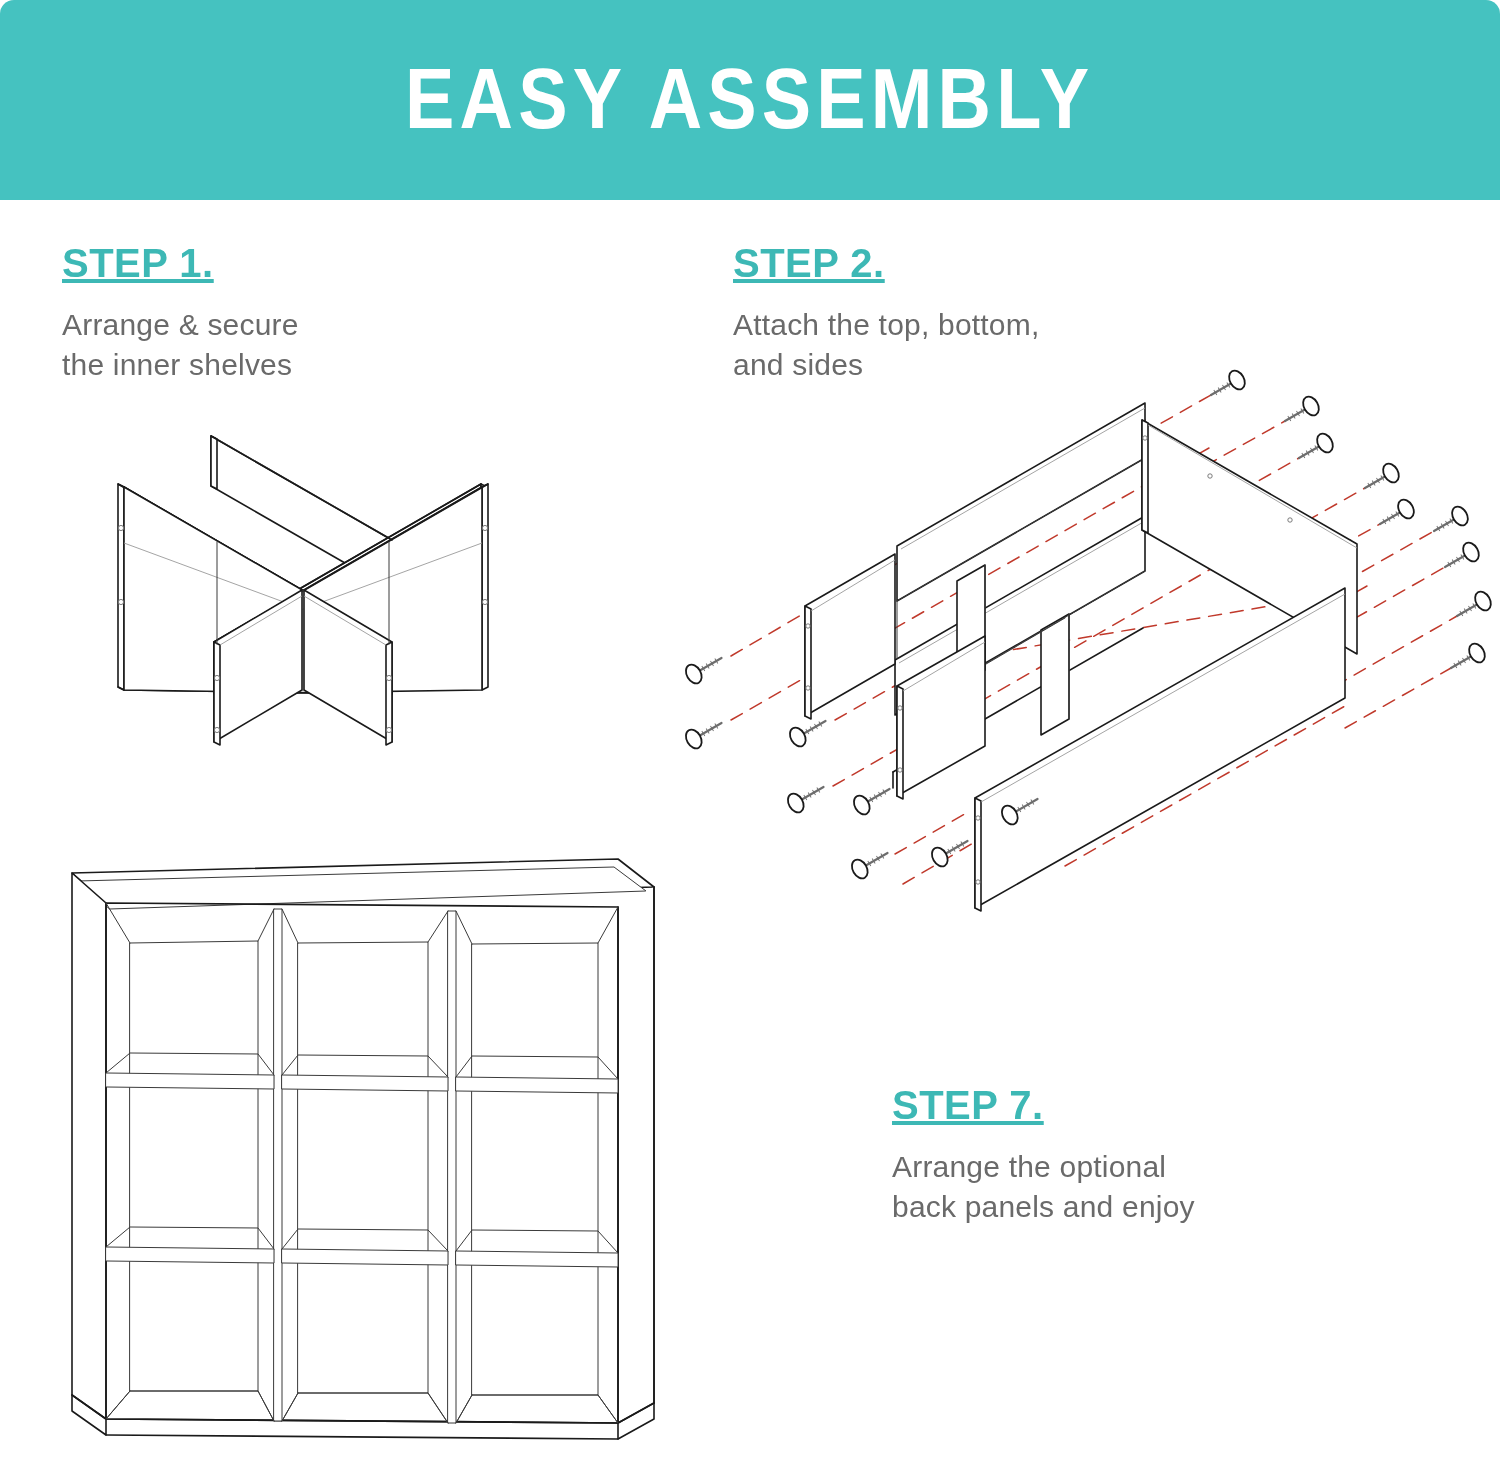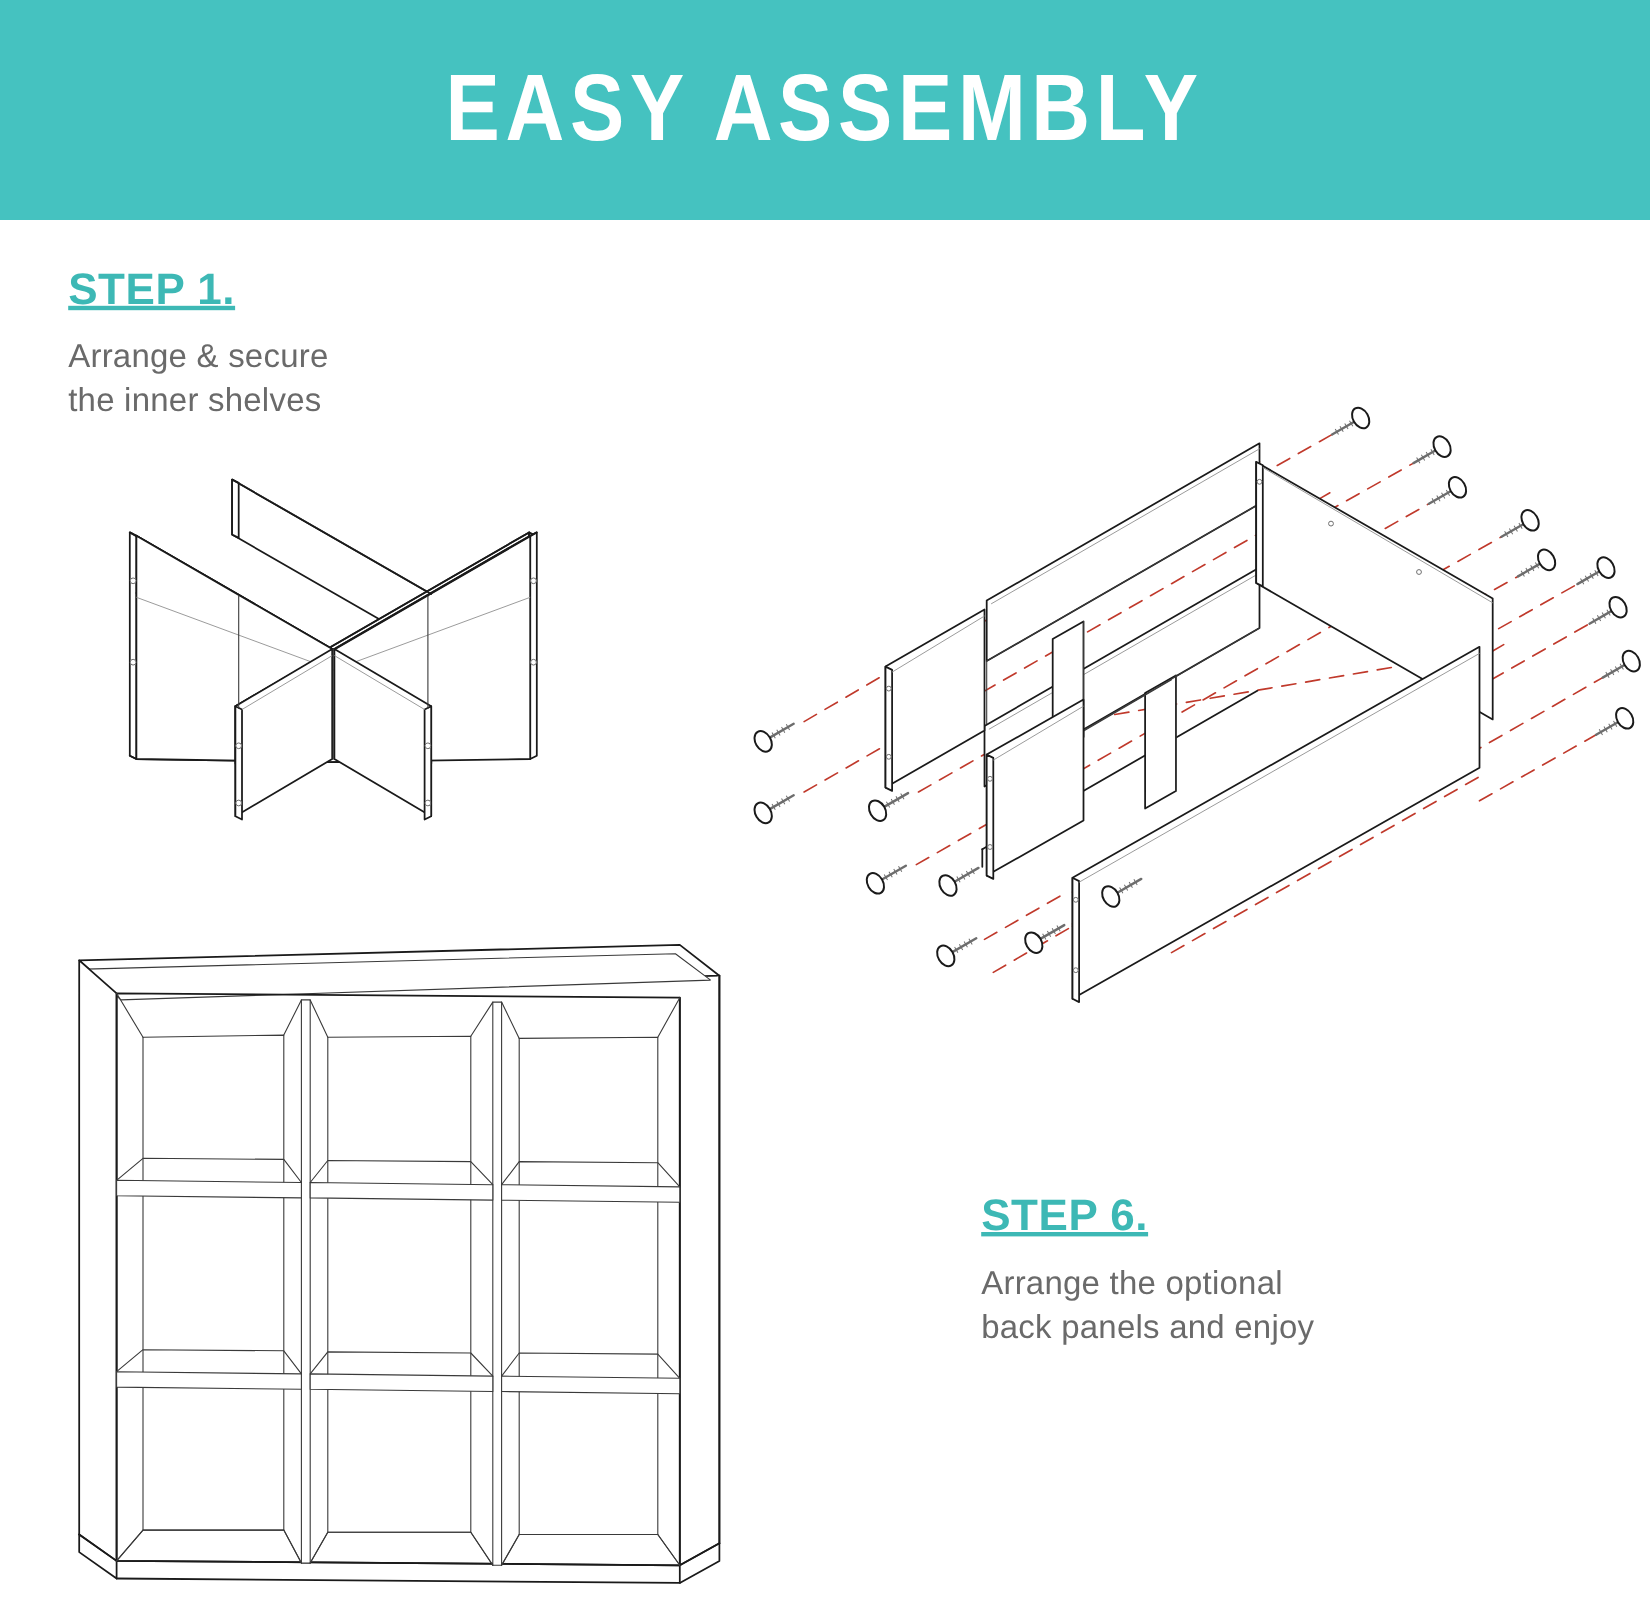--- a/index.html
+++ b/index.html
@@ -7,20 +7,21 @@
     padding: 0;
     background: #ffffff;
   }
   #page {
     position: relative;
     width: 1500px;
     height: 1469px;
     background: #ffffff;
     overflow: hidden;
     font-family: "Liberation Sans", sans-serif;
+    border-radius: 14px;
   }
 
   
   #header-banner {
     position: absolute;
     left: 0; top: 0;
     width: 1500px;
     height: 200px;
     background: #45c2c0;
     display: flex;
@@ -91,23 +92,28 @@
   <div id="header-banner">
     <div id="header-title">EASY ASSEMBLY</div>
   </div>
 
   <div class="step-block" id="step1-block">
     <div class="step-heading">STEP 1.</div>
     <div class="step-body">Arrange &amp; secure
 the inner shelves</div>
   </div>
 
+  <div class="step-block" id="step2-block">
+    <div class="step-heading">STEP 2.</div>
+    <div class="step-body">Attach the top, bottom,
+and sides</div>
+  </div>
 
   <div class="step-block" id="step3-block">
-    <div class="step-heading">STEP 6.</div>
+    <div class="step-heading">STEP 7.</div>
     <div class="step-body">Arrange the optional
 back panels and enjoy</div>
   </div>
 
   <div class="figure" id="fig-step1">
     <svg viewBox="0 0 420 360" preserveAspectRatio="xMidYMid meet">
 
       <g>
         <path class="face ln" d="M115,24 L296,128 L296,178 L115,74 Z"></path>
         <path class="face ln" d="M115,24 L121,27 L121,77 L115,74 Z"></path>

